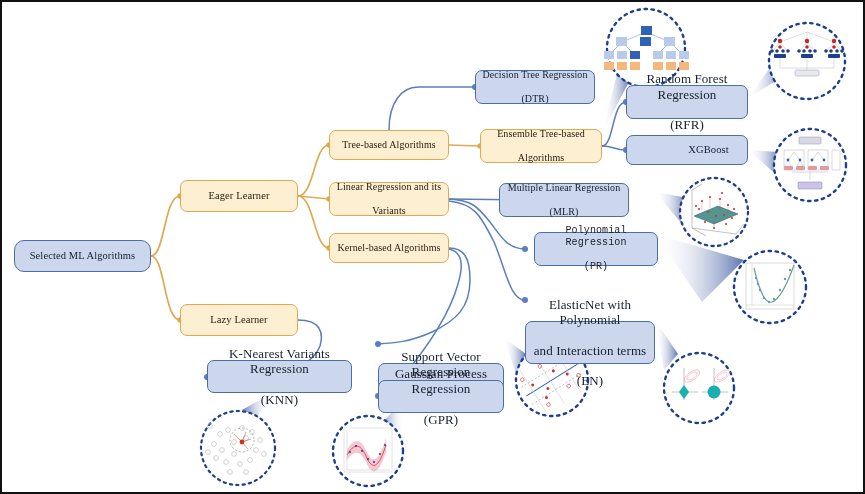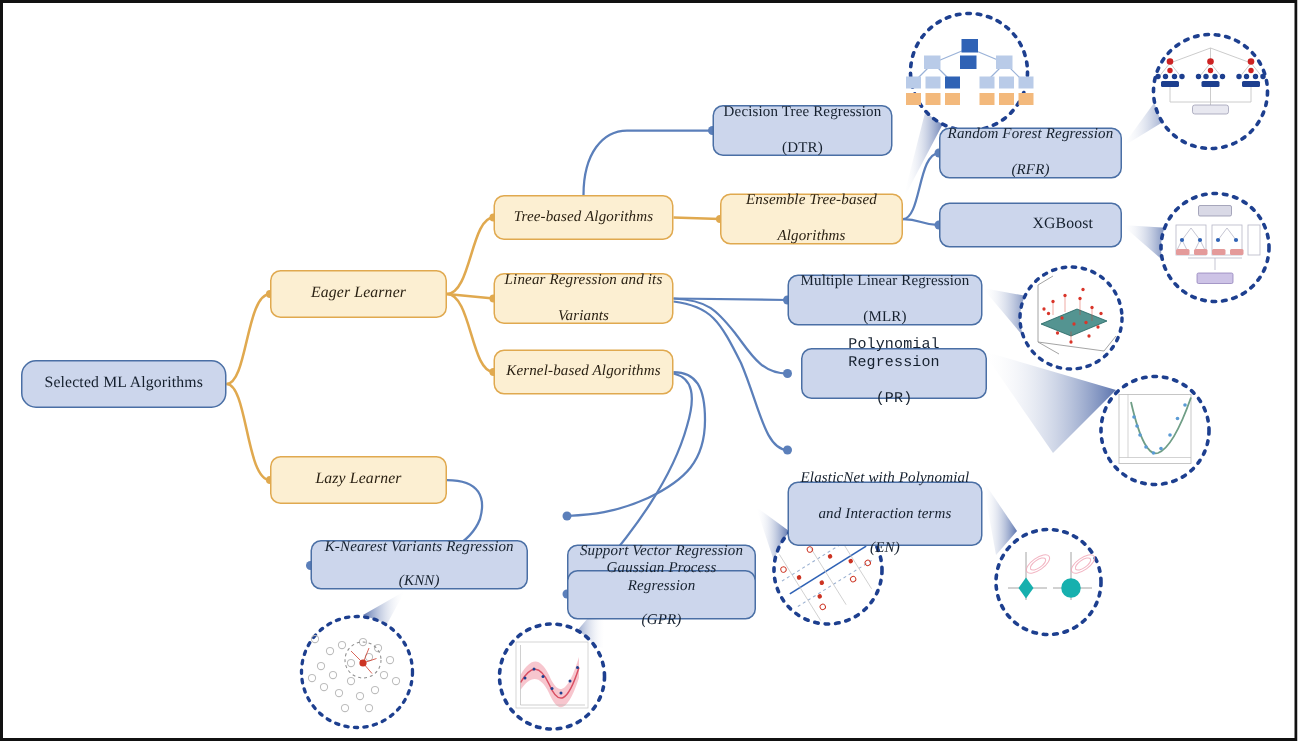--- a/index.html
+++ b/index.html
@@ -31,25 +31,24 @@
   .node span{display:block;width:100%;}
   .n-blue{
     background:#ccd6ec;
     border:1.2px solid #4a6fa5;
     color:#15202e;
   }
   .n-yellow{
     background:#fcefd2;
     border:1.2px solid #e0a94f;
     color:#2a2113;
-    font-style:italic;
   }
   .fs11{font-size:10.5px;}
   .fs105{font-size:10px;}
-  .fs10{font-size:10px;font-style:italic;}
+  .fs10{font-size:13px;}
 </style>
 </head>
 <body>
 
 <div id="frame">
 
   <svg id="links" viewBox="0 0 865 494">
     <defs>
       <linearGradient id="cone1" x1="0" y1="0" x2="1" y2="0">
         <stop offset="0%" stop-color="#ffffff" stop-opacity="0"></stop>
@@ -405,21 +404,21 @@
     <span>
       <span>Random Forest Regression</span><br>
       <span>(RFR)</span>
     </span>
   </div>
 
   <div class="node n-blue fs11" style="left:624px;top:133px;width:122px;height:30px;padding-left:47px;">
     <span>XGBoost</span>
   </div>
 
-  <div class="node n-blue fs105" style="left:523px;top:181px;width:130px;height:34px;">
+  <div class="node n-blue fs105" style="left:497px;top:181px;width:130px;height:34px;">
     <span>
       <span>Multiple Linear Regression</span><br>
       <span>(MLR)</span>
     </span>
   </div>
 
   <div class="node n-blue fs105" style="left:532px;top:230px;width:124px;height:34px;font-family:Liberation Mono, monospace;">
     <span>
       <span>Polynomial Regression</span><br>
       <span>(PR)</span>

